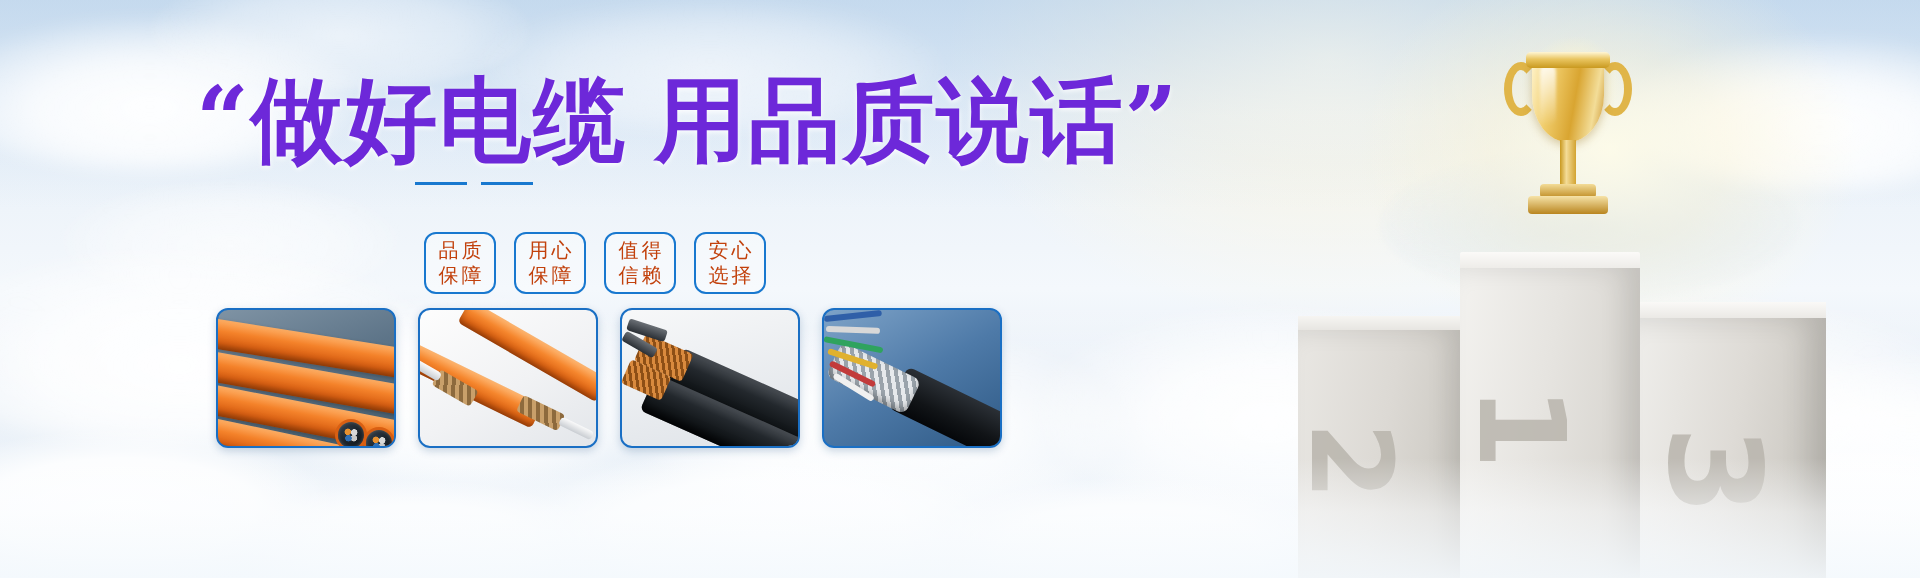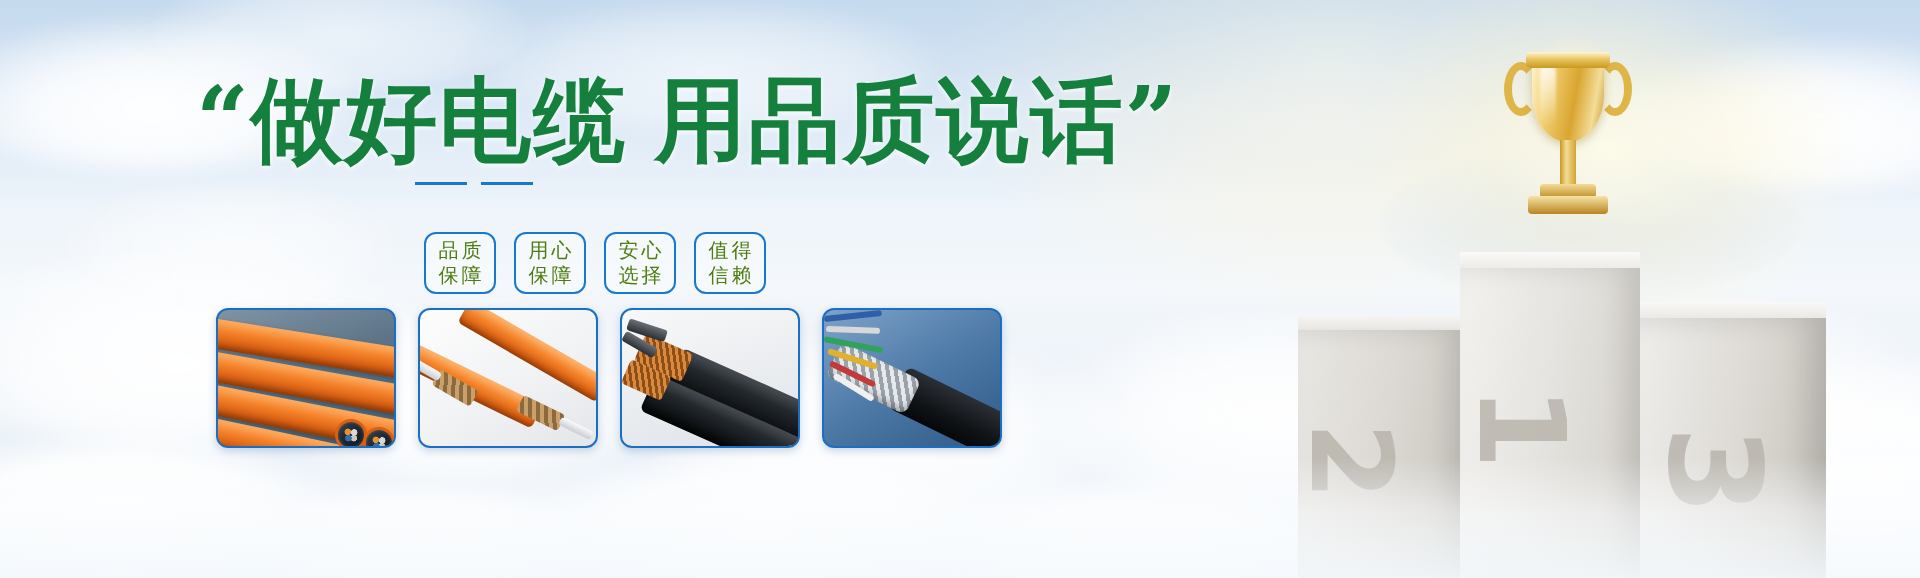--- a/index.html
+++ b/index.html
@@ -48,21 +48,21 @@
       radial-gradient(ellipse 300px 105px at 1130px 255px,#ffffff 0%, rgba(255,255,255,0.8) 45%, rgba(255,255,255,0) 72%),
       radial-gradient(ellipse 340px 120px at 1520px 240px,#ffffff 0%, rgba(255,255,255,0.8) 45%, rgba(255,255,255,0) 72%),
       radial-gradient(ellipse 320px 110px at 1850px 225px,#ffffff 0%, rgba(255,255,255,0.8) 45%, rgba(255,255,255,0) 72%),
       linear-gradient(180deg, rgba(255,255,255,0) 0%, rgba(255,255,255,0.35) 40%, rgba(248,251,254,0.88) 78%, #f2f7fb 100%);
   }
 
   
   .headline {
     position:absolute; left:196px; top:72px;
     font-size:92px; font-weight:bold; letter-spacing:2px;
-    color:#15803d; white-space:nowrap; line-height:1.05;
+    color:#6d28d9; white-space:nowrap; line-height:1.05;
     text-shadow:0 2px 5px rgba(255,255,255,0.85);
   }
   .headline .qm { font-family:"DejaVu Serif",serif; }
 
   .subtitle {
     position:absolute; left:415px; top:182px;
     font-size:29px; color:#1878cf; letter-spacing:3px; white-space:nowrap;
     display:flex; align-items:center; gap:14px;
   }
   .sub-rule { display:inline-block; width:52px; height:3px; background:#1878cf; }
@@ -70,21 +70,21 @@
   
   .badges {
     position:absolute; left:424px; top:232px;
     display:flex; gap:18px;
   }
   .badge {
     width:72px; height:62px;
     border:2px solid #1878cf; border-radius:12px;
     display:flex; flex-direction:column;
     align-items:center; justify-content:center;
-    color:#4d7c0f; font-size:20px; line-height:1.25; letter-spacing:3px;
+    color:#c2410c; font-size:20px; line-height:1.25; letter-spacing:3px;
     background:rgba(255,255,255,0.30);
   }
   .badge span{ display:block; padding-left:3px; }
 
   
   .thumbs {
     position:absolute; left:216px; top:308px;
     display:flex; gap:22px;
   }
   .thumb {
@@ -318,26 +318,26 @@
   <div class="badges">
     <div class="badge">
       <span>品质</span>
       <span>保障</span>
     </div>
     <div class="badge">
       <span>用心</span>
       <span>保障</span>
     </div>
     <div class="badge">
+      <span>值得</span>
+      <span>信赖</span>
+    </div>
+    <div class="badge">
       <span>安心</span>
       <span>选择</span>
-    </div>
-    <div class="badge">
-      <span>值得</span>
-      <span>信赖</span>
     </div>
   </div>
 
   <div class="thumbs">
 
     <div class="thumb t1">
       <div class="rope" style="left:-20px; top:6px;   width:240px; transform:rotate(9deg);"></div>
       <div class="rope" style="left:-26px; top:38px;  width:240px; transform:rotate(10deg);"></div>
       <div class="rope" style="left:-30px; top:70px;  width:245px; transform:rotate(11deg);"></div>
       <div class="rope" style="left:-34px; top:102px; width:250px; transform:rotate(12deg);"></div>

